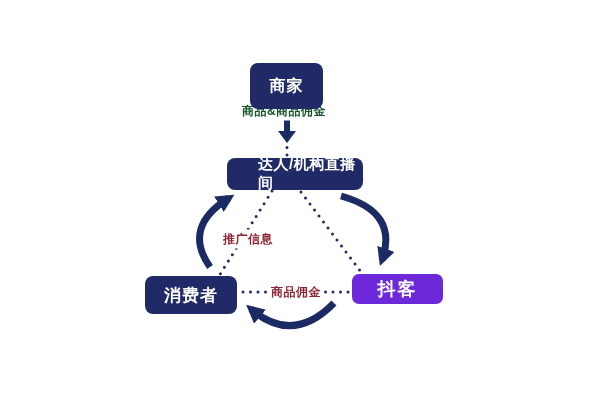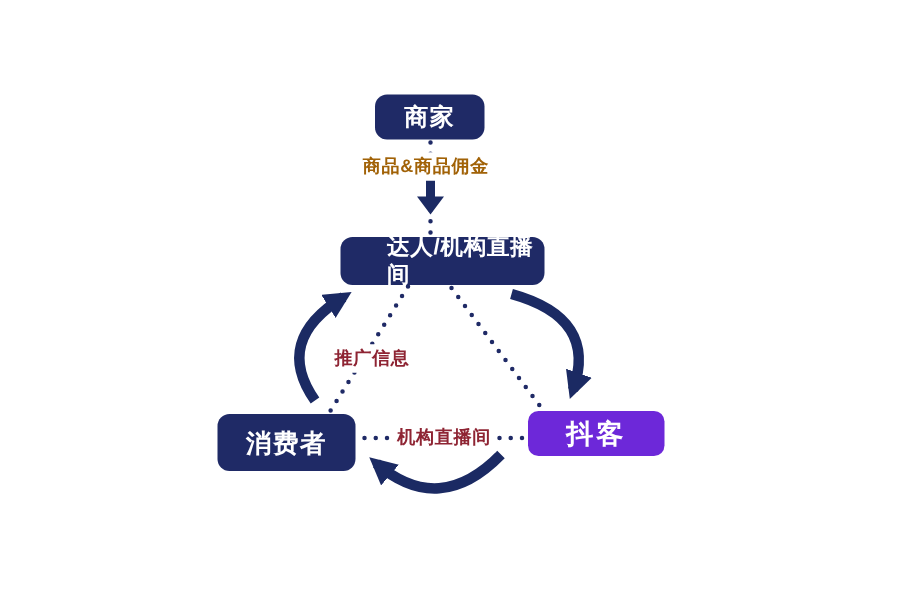--- a/index.html
+++ b/index.html
@@ -8,30 +8,30 @@
     font-family:"Liberation Sans", sans-serif;
   }
   .layer{position:absolute;left:0;top:0;width:600px;height:400px;}
   .node{
     position:absolute;display:flex;align-items:center;justify-content:center;
     color:#ffffff;font-weight:bold;border-radius:8px;box-sizing:border-box;
     letter-spacing:1px;z-index:3;
   }
   .navy{background:#1f2a66;}
   .red{background:#6d28d9;border-radius:7px;}
-  .node-merchant{left:250px;top:63px;width:73px;height:30px;font-size:16px;}
+  .node-merchant{left:250px;top:63px;width:73px;height:46px;font-size:16px;}
   .node-liveroom{left:227px;top:158px;width:136px;height:32px;font-size:15px;letter-spacing:0.5px;padding-left:31px;}
   .node-consumer{left:145px;top:276px;width:92px;height:38px;font-size:17px;}
   .node-douke{left:352px;top:274px;width:91px;height:30px;font-size:18px;letter-spacing:2px;}
   .edge-label{
     position:absolute;transform:translate(-50%,-50%);
     font-size:12px;font-weight:bold;white-space:nowrap;
     background:#ffffff;padding:1px 3px;z-index:2;letter-spacing:0.5px;
   }
-  .lbl-navy{color:#a16207;}
+  .lbl-navy{color:#14532d;}
   .lbl-red{color:#8e2433;}
   .lbl-products{left:284px;top:111px;}
   .lbl-order{left:248px;top:239px;}
   .lbl-commission{left:341px;top:238px;}
   .lbl-promo{left:296px;top:292px;}
   svg{display:block;}
 </style>
 </head>
 <body>
 
@@ -59,21 +59,21 @@
     <path d="M 341 196 Q 399 212 382 260" fill="none" stroke="#1b2a63" stroke-width="7" marker-end="url(#ah)"></path>
 
     <path d="M 334 303 Q 293 345 251 309" fill="none" stroke="#1b2a63" stroke-width="7" marker-end="url(#ah)"></path>
   </svg>
 
   <div class="edge-label lbl-navy lbl-products">商品&amp;商品佣金</div>
 
   <div class="edge-label lbl-red lbl-order">推广信息</div>
 
 
-  <div class="edge-label lbl-red lbl-promo">机构直播间</div>
+  <div class="edge-label lbl-red lbl-promo">商品佣金</div>
 
   <div class="node navy node-merchant">商家</div>
 
   <div class="node navy node-liveroom">达人/机构直播间</div>
 
   <div class="node navy node-consumer">消费者</div>
 
   <div class="node red node-douke">抖客</div>
 
 </div>

